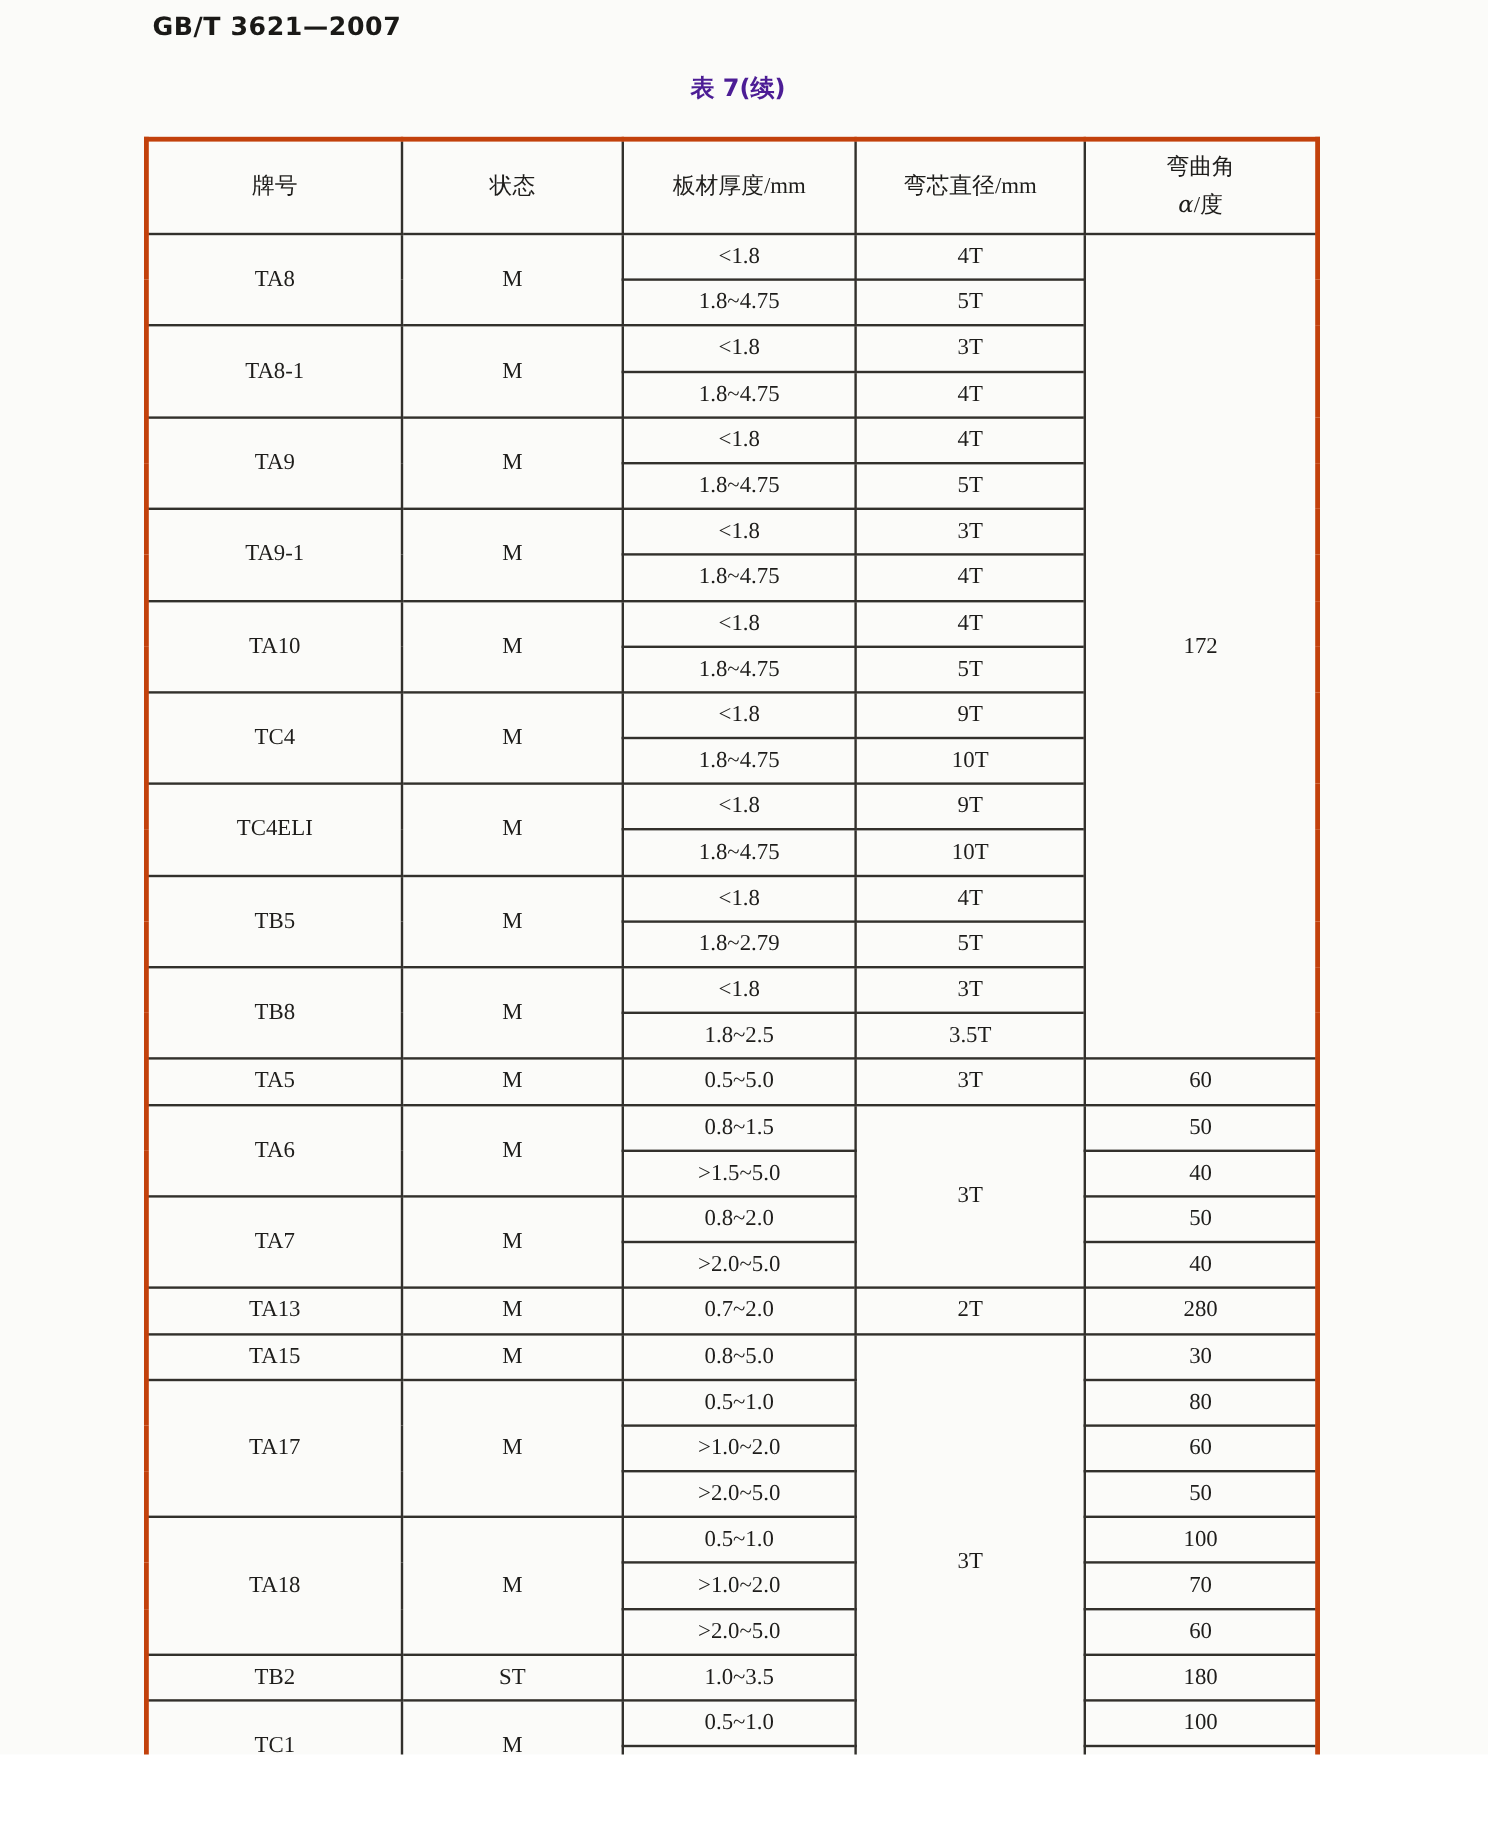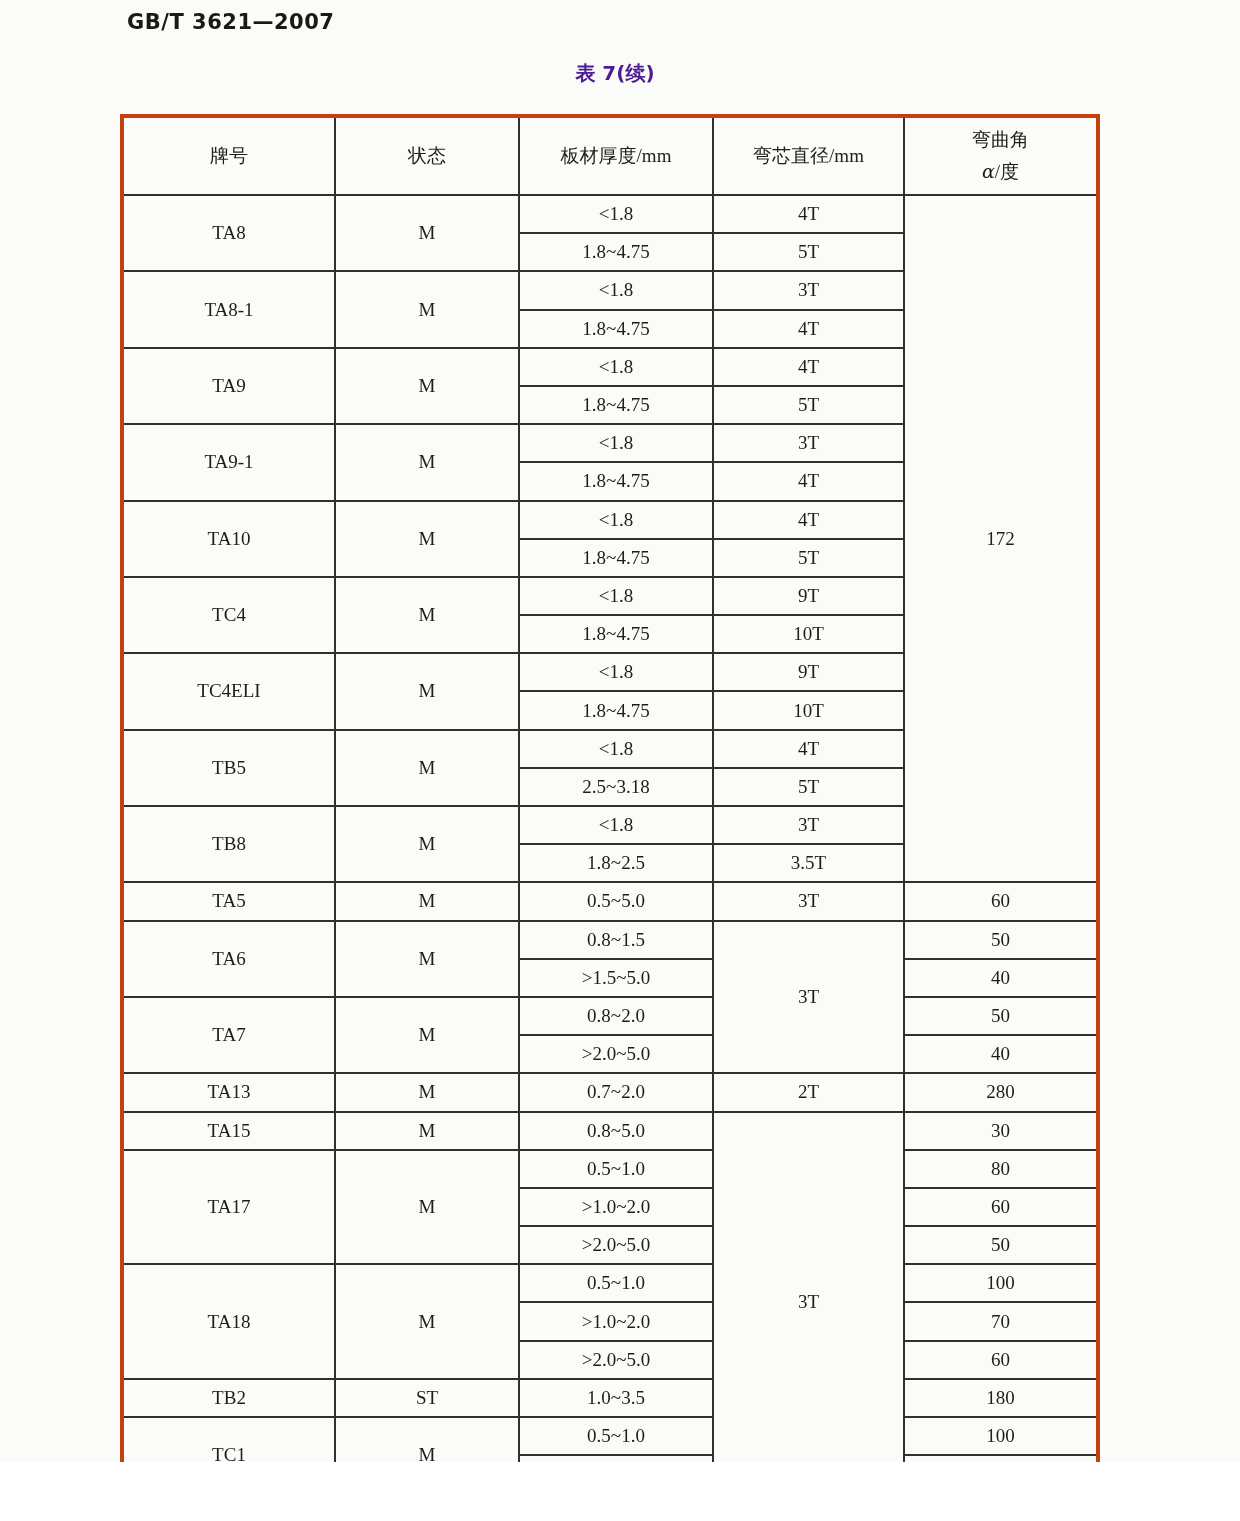--- a/index.html
+++ b/index.html
@@ -176,21 +176,21 @@
         <td>10T</td>
       </tr>
 
       <tr>
         <td rowspan="2">TB5</td>
         <td rowspan="2">M</td>
         <td>&lt;1.8</td>
         <td>4T</td>
       </tr>
       <tr>
-        <td>2.5~3.18</td>
+        <td>1.8~2.79</td>
         <td>5T</td>
       </tr>
 
       <tr>
         <td rowspan="2">TB8</td>
         <td rowspan="2">M</td>
         <td>&lt;1.8</td>
         <td>3T</td>
       </tr>
       <tr>

